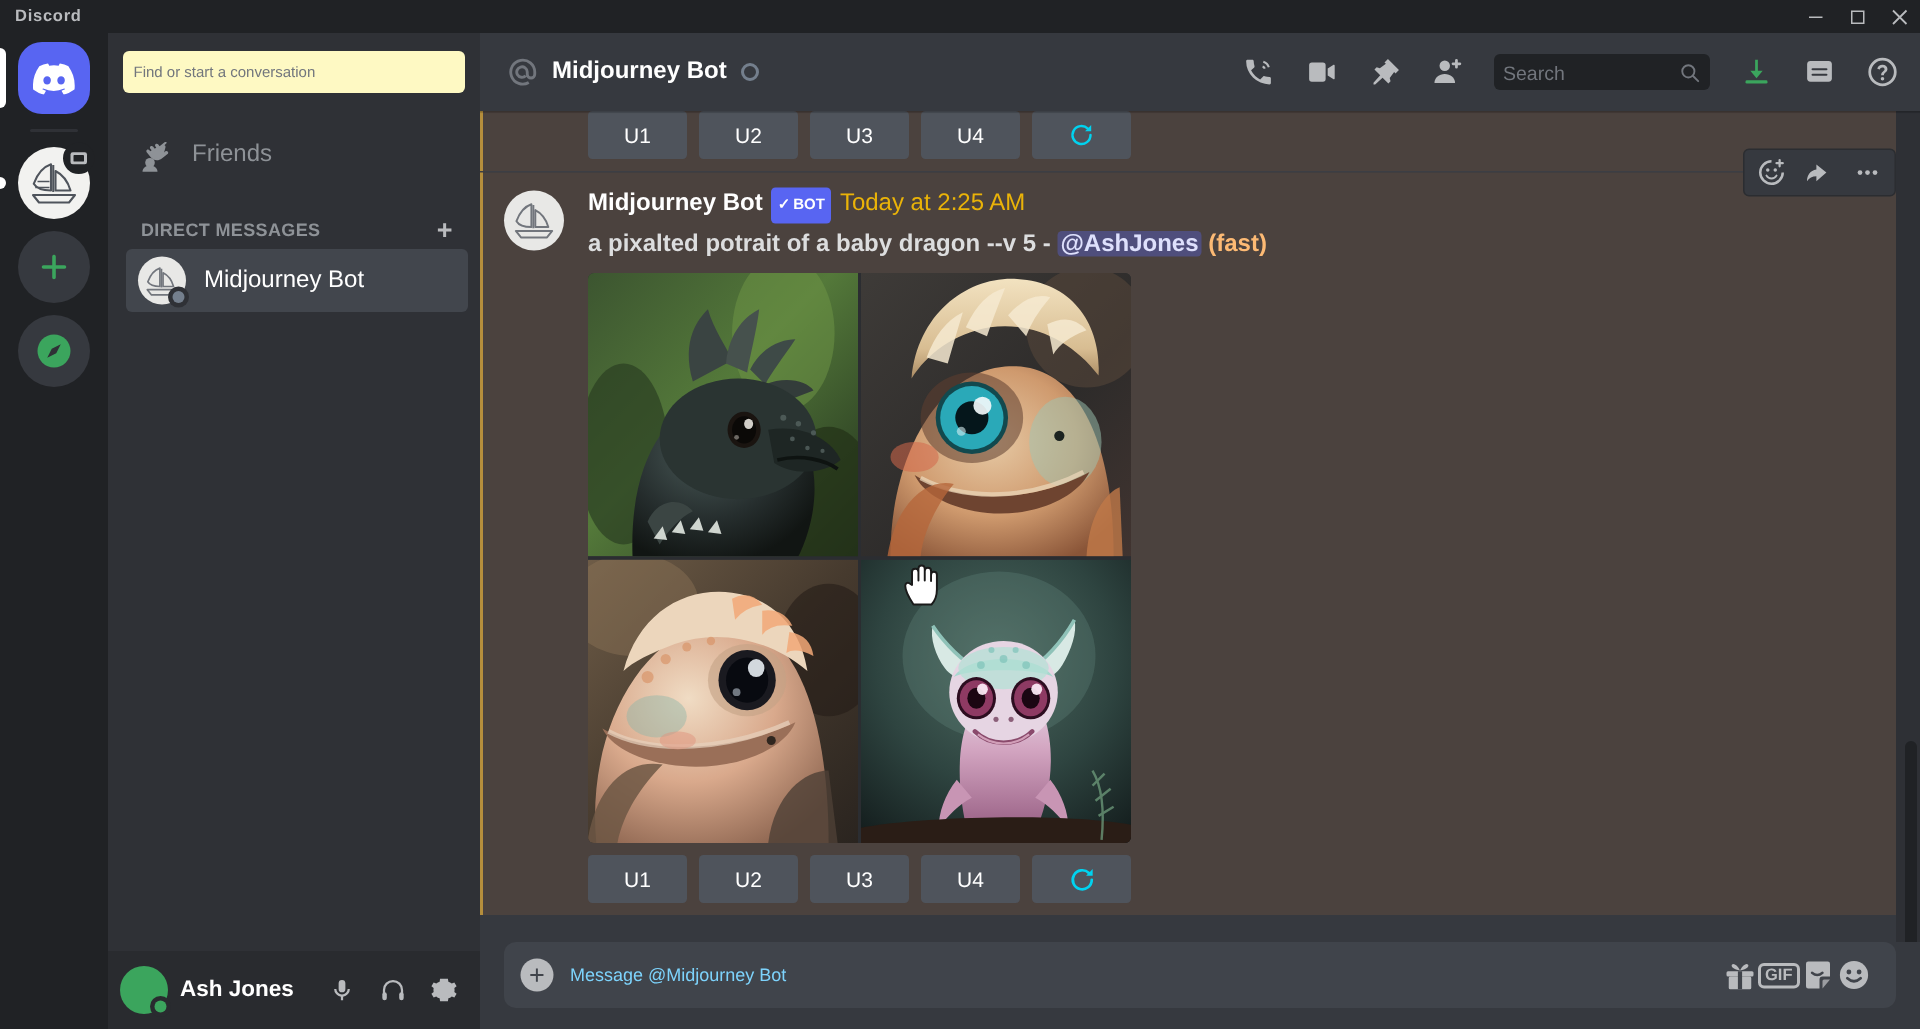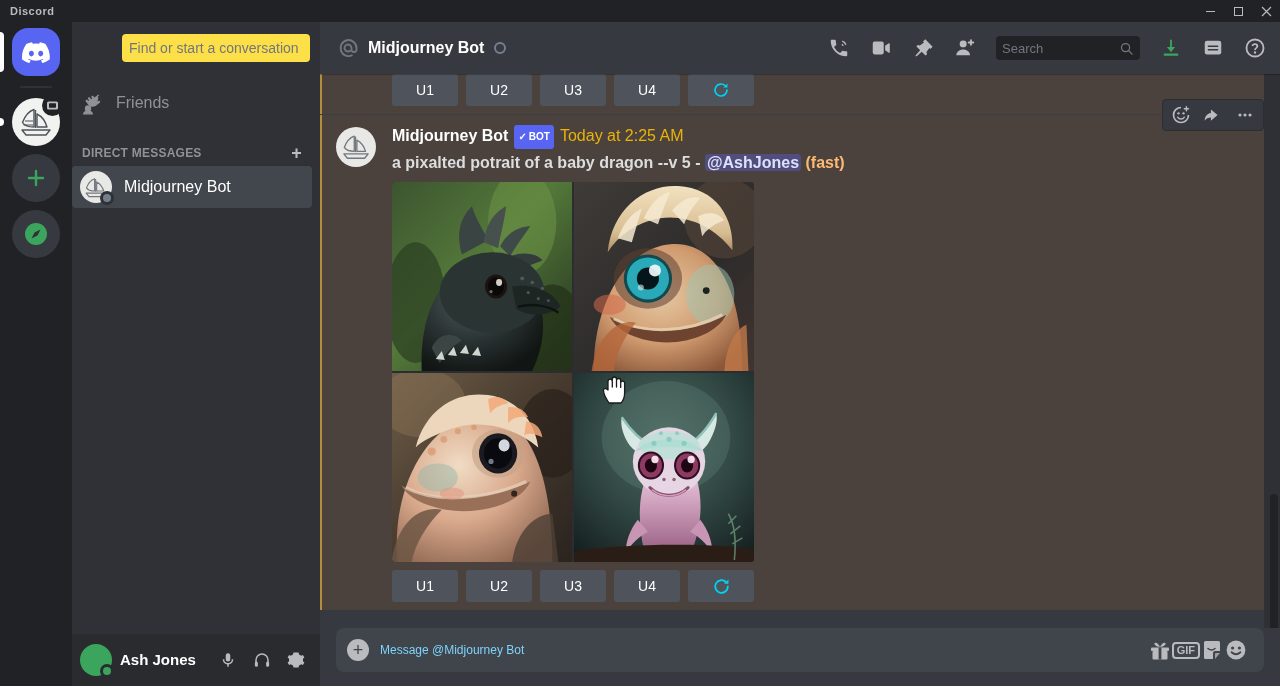--- a/index.html
+++ b/index.html
@@ -56,25 +56,25 @@
   .guild-badge {
     position: absolute; right: -3px; top: -3px; width: 21px; height: 21px;
     background: #202225; border-radius: 50%;
     display: flex; align-items: center; justify-content: center;
   }
 
   
   .sidebar { width: 248px; flex: 0 0 248px; background: #2f3136; display: flex; flex-direction: column; }
   .sidebar-search-wrap { height: 52px; display: flex; align-items: center; padding: 0 10px; flex: 0 0 52px; }
   .sidebar-search {
-    width: 100%; height: 28px; background: #fde047; border-radius: 4px;
+    width: 100%; height: 28px; background: #fef9c3; border-radius: 4px;
     display: flex; align-items: center; padding: 0 7px;
-    color: #72767d; font-size: 14px; margin-left: 40px;
-  }
-  .sidebar-scroll { flex: 1; padding: 8px 8px 0 0; overflow: hidden; }
+    color: #72767d; font-size: 10px;
+  }
+  .sidebar-scroll { flex: 1; padding: 8px 8px 0 12px; overflow: hidden; }
   .dm-row {
     height: 42px; border-radius: 4px; display: flex; align-items: center;
     padding: 0 8px; margin-bottom: 2px; color: #8e9297; gap: 12px; cursor: pointer;
   }
   .dm-row .label { font-size: 16px; font-weight: 500; }
   .dm-row.selected { background: #42464d; color: #fff; }
   .dm-header {
     display: flex; align-items: center; justify-content: space-between;
     padding: 18px 8px 4px 10px; color: #8e9297;
     font-size: 12px; font-weight: bold; letter-spacing: .02em; text-transform: uppercase;

